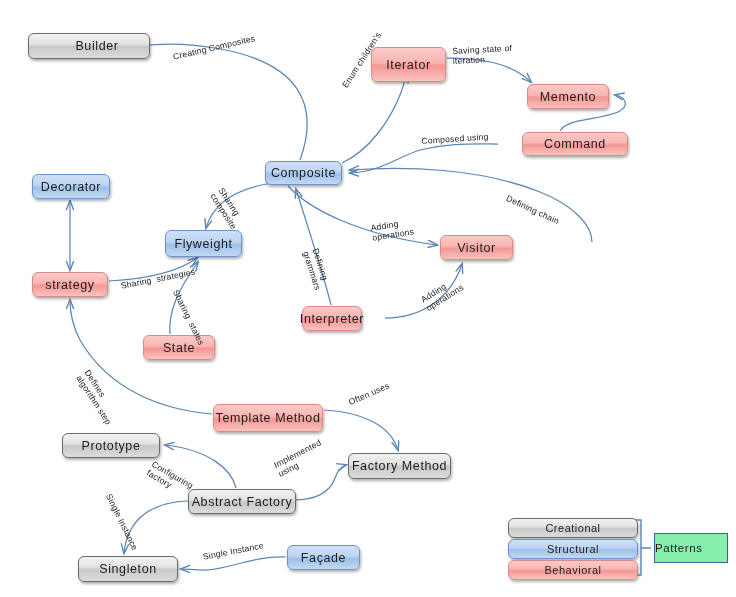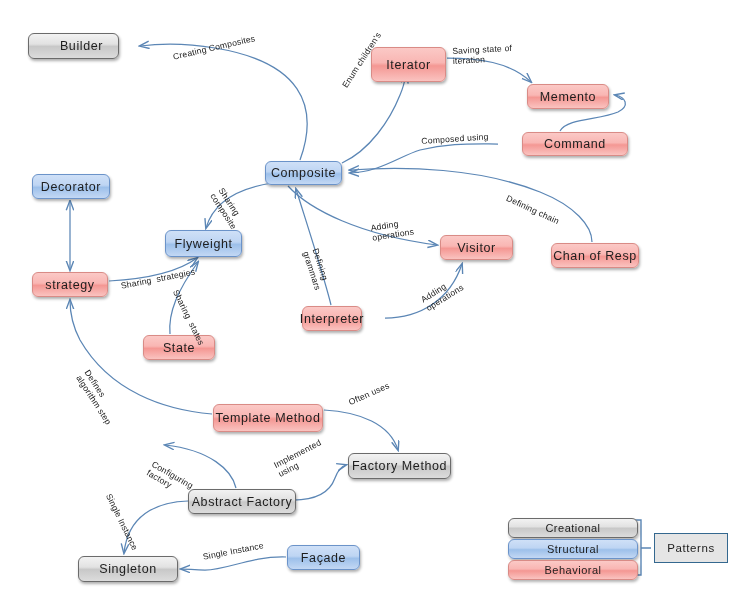--- a/index.html
+++ b/index.html
@@ -76,24 +76,23 @@
     justify-content: center;
     font-size: 11px;
     color: #1d1d1d;
     letter-spacing: 0.5px;
     box-shadow: 1px 2px 3px rgba(0,0,0,0.3);
   }
   .patterns-box {
     position: absolute;
     box-sizing: border-box;
     border: 1.6px solid #34688f;
-    background: #e5e5e5;
+    background: #86efac;
     display: flex;
     align-items: center;
-    justify-content: center;
     font-size: 11.5px;
     color: #1d1d1d;
     letter-spacing: 0.6px;
   }
 </style>
 </head>
 <body>
 
 <div id="canvas">
 
@@ -143,21 +142,21 @@
       <path d="M293,500 C318,500 330,492 335,478 C338,470 342,466 346,465" marker-end="url(#arrow)"></path>
 
       <path d="M188,501 C155,502 128,516 124,553" marker-end="url(#arrow)"></path>
 
       <path d="M286,557 C250,556 228,570 205,570 C195,570 188,569 181,569" marker-end="url(#arrow)"></path>
 
       <path d="M634,520 L641,520 L641,575 L634,575 M641,548 L651,548" stroke-width="1.4"></path>
     </g>
   </svg>
 
-  <div class="node creational" style="left:28px; top:33px; width:91px; height:26px;padding-left:16px;">
+  <div class="node creational" style="left:28px; top:33px; width:122px; height:26px;padding-left:16px;">
     <span>Builder</span>
   </div>
   <div class="node behavioral" style="left:371px; top:47px; width:75px; height:35px;">
     <span>Iterator</span>
   </div>
   <div class="node behavioral" style="left:527px; top:84px; width:82px; height:25px;">
     <span>Memento</span>
   </div>
   <div class="node behavioral" style="left:499px; top:132px; width:106px; height:24px;margin-left:23px;">
     <span>Command</span>
@@ -167,34 +166,34 @@
   </div>
   <div class="node structural" style="left:32px; top:174px; width:78px; height:25px;">
     <span>Decorator</span>
   </div>
   <div class="node structural" style="left:165px; top:230px; width:77px; height:27px;">
     <span>Flyweight</span>
   </div>
   <div class="node behavioral" style="left:440px; top:235px; width:73px; height:25px;">
     <span>Visitor</span>
   </div>
-  <div class="node behavioral" style="left:551px; top:243px; width:88px; height:25px;">
-    <span>Chan of Resp</span>
-  </div>
   <div class="node behavioral" style="left:32px; top:272px; width:76px; height:25px;">
     <span>strategy</span>
   </div>
   <div class="node behavioral" style="left:302px; top:306px; width:60px; height:25px;">
     <span>Interpreter</span>
   </div>
   <div class="node behavioral" style="left:143px; top:335px; width:72px; height:25px;">
     <span>State</span>
   </div>
   <div class="node behavioral" style="left:213px; top:404px; width:110px; height:28px;">
     <span>Template Method</span>
+  </div>
+  <div class="node creational" style="left:62px; top:433px; width:98px; height:25px;">
+    <span>Prototype</span>
   </div>
   <div class="node creational" style="left:348px; top:453px; width:103px; height:26px;">
     <span>Factory Method</span>
   </div>
   <div class="node creational" style="left:188px; top:489px; width:108px; height:25px;">
     <span>Abstract Factory</span>
   </div>
   <div class="node structural" style="left:287px; top:545px; width:73px; height:25px;">
     <span>Façade</span>
   </div>

